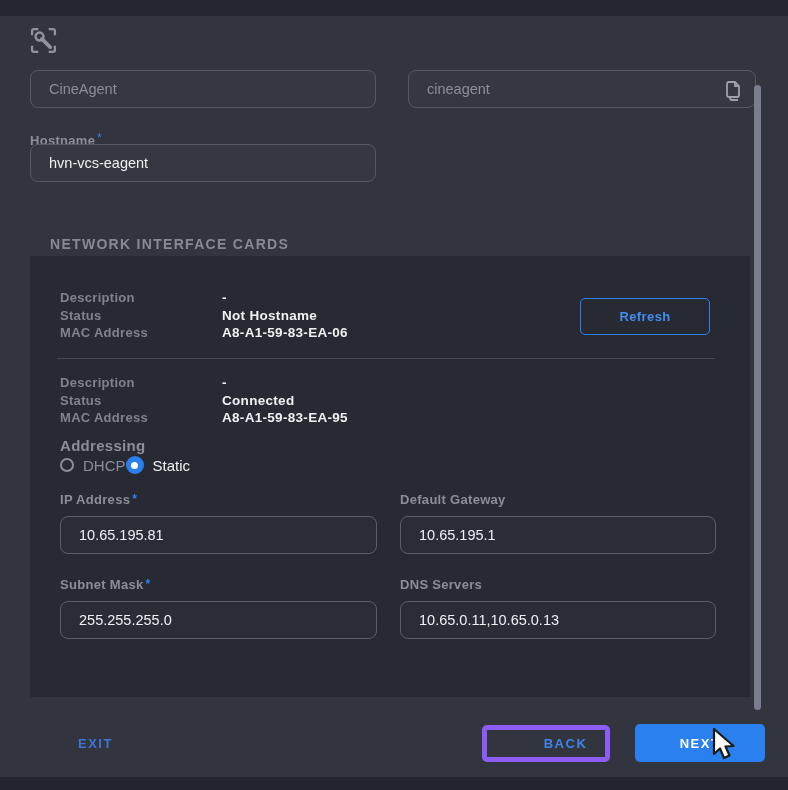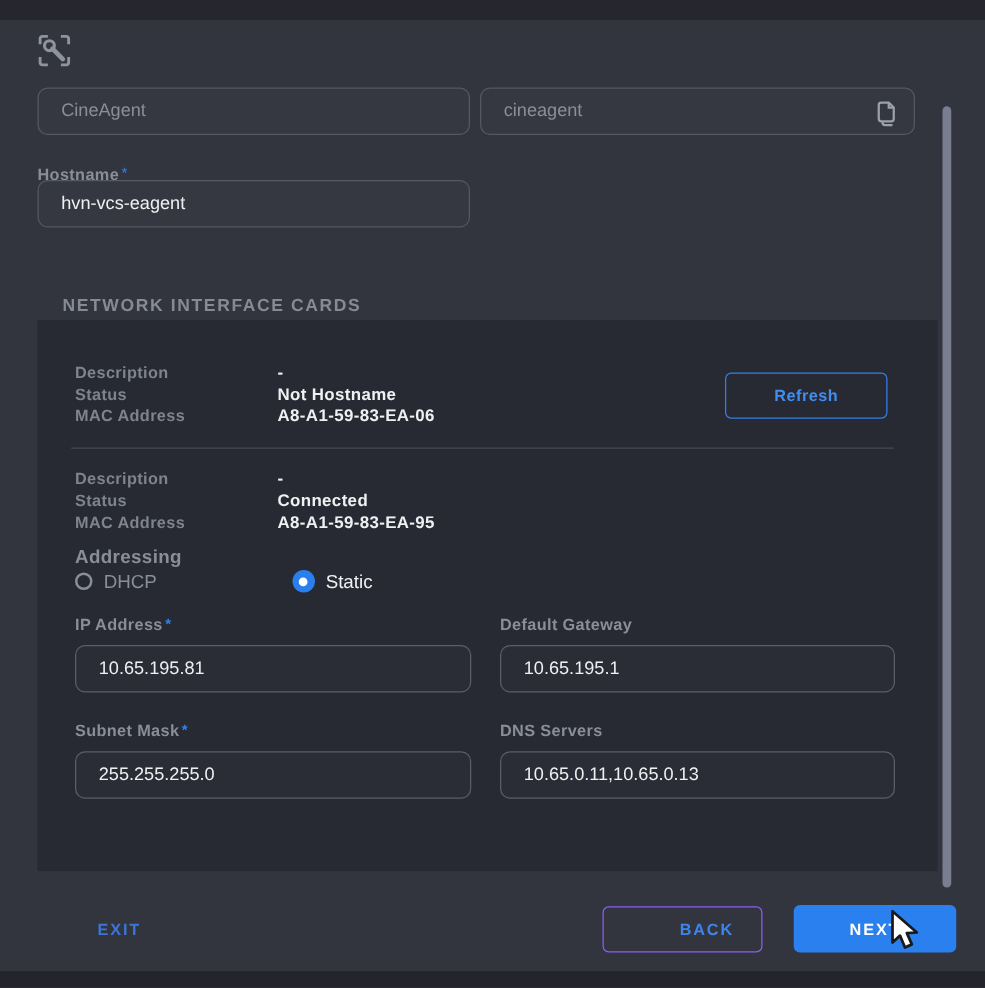--- a/index.html
+++ b/index.html
@@ -24,21 +24,21 @@
     background:rgba(255,255,255,0.015); position:relative;
   }
   .input-box input {
     width:100%; height:100%; background:transparent; border:none; outline:none;
     color:#eef0f2; font-size:14.5px; padding:0 40px 0 18px;
     font-family:"Liberation Sans", sans-serif;
   }
   .input-box input.muted { color:#8a8e99; }
   .copy-btn { position:absolute; right:10px; top:7px; width:24px; height:24px; cursor:pointer; }
 
-  .row-top { position:absolute; top:70px; left:30px; display:flex; gap:8px; }
+  .row-top { position:absolute; top:70px; left:30px; display:flex; gap:32px; }
   .row-top .col-a { width:346px; }
   .row-top .col-b { width:348px; }
 
   .field-label {
     font-size:13px; font-weight:bold; color:#8a8e99; letter-spacing:.3px;
   }
   .req { color:#2f80ed; font-size:12px; vertical-align:top; margin-left:2px; }
 
   .hostname-label { position:absolute; top:131px; left:30px; }
   .hostname-box   { position:absolute; top:144px; left:30px; width:346px; }
@@ -68,21 +68,21 @@
     font-family:"Liberation Sans", sans-serif; cursor:pointer;
   }
   .nic-divider { position:absolute; top:102px; left:27px; width:658px; height:0; border-top:1px solid #454a55; }
 
   .addressing-label {
     position:absolute; top:181px; left:30px;
     font-size:15px; font-weight:bold; color:#8a8e99; letter-spacing:.3px;
   }
   .radio-row { position:absolute; top:200px; left:30px; display:flex; align-items:center; }
   .radio-opt { display:flex; align-items:center; gap:9px; cursor:pointer; }
-  .radio-opt.opt-static { margin-left:108px; }
+  .radio-opt.opt-static { }
   .radio-ring {
     width:14px; height:14px; border-radius:50%; border:2px solid #8a8e99; background:transparent;
   }
   .radio-dot {
     width:18px; height:18px; border-radius:50%; background:#2a7fee;
     display:flex; align-items:center; justify-content:center;
   }
   .radio-dot .inner { width:7px; height:7px; border-radius:50%; background:#ffffff; }
   .radio-text-off { font-size:15px; color:#8a8e99; }
   .radio-text-on  { font-size:15px; color:#f0f1f3; }
@@ -94,21 +94,21 @@
   .net-grid .field-label { display:block; margin-bottom:9px; }
   .net-grid .input-box { border-color:#5a5e68; }
 
   
   .exit-link {
     position:absolute; top:736px; left:78px;
     font-size:13px; font-weight:bold; color:#3d74d6; letter-spacing:1.5px; cursor:pointer;
   }
   .back-btn {
     position:absolute; top:725px; left:482px; width:128px; height:37px;
-    background:transparent; border:1px solid #8b5cf6; border-radius:5px;
+    background:transparent; border:5px solid #8b5cf6; border-radius:5px;
     color:#3f84ea; font-size:13px; font-weight:bold; letter-spacing:1.5px;
     font-family:"Liberation Sans", sans-serif; cursor:pointer;padding-left:39px;
   }
   .next-btn {
     position:absolute; top:724px; left:635px; width:130px; height:38px;
     background:#2a80ee; border:none; border-radius:5px;
     color:#ffffff; font-size:13px; font-weight:bold; letter-spacing:1.5px;
     font-family:"Liberation Sans", sans-serif; cursor:pointer;
   }
 

